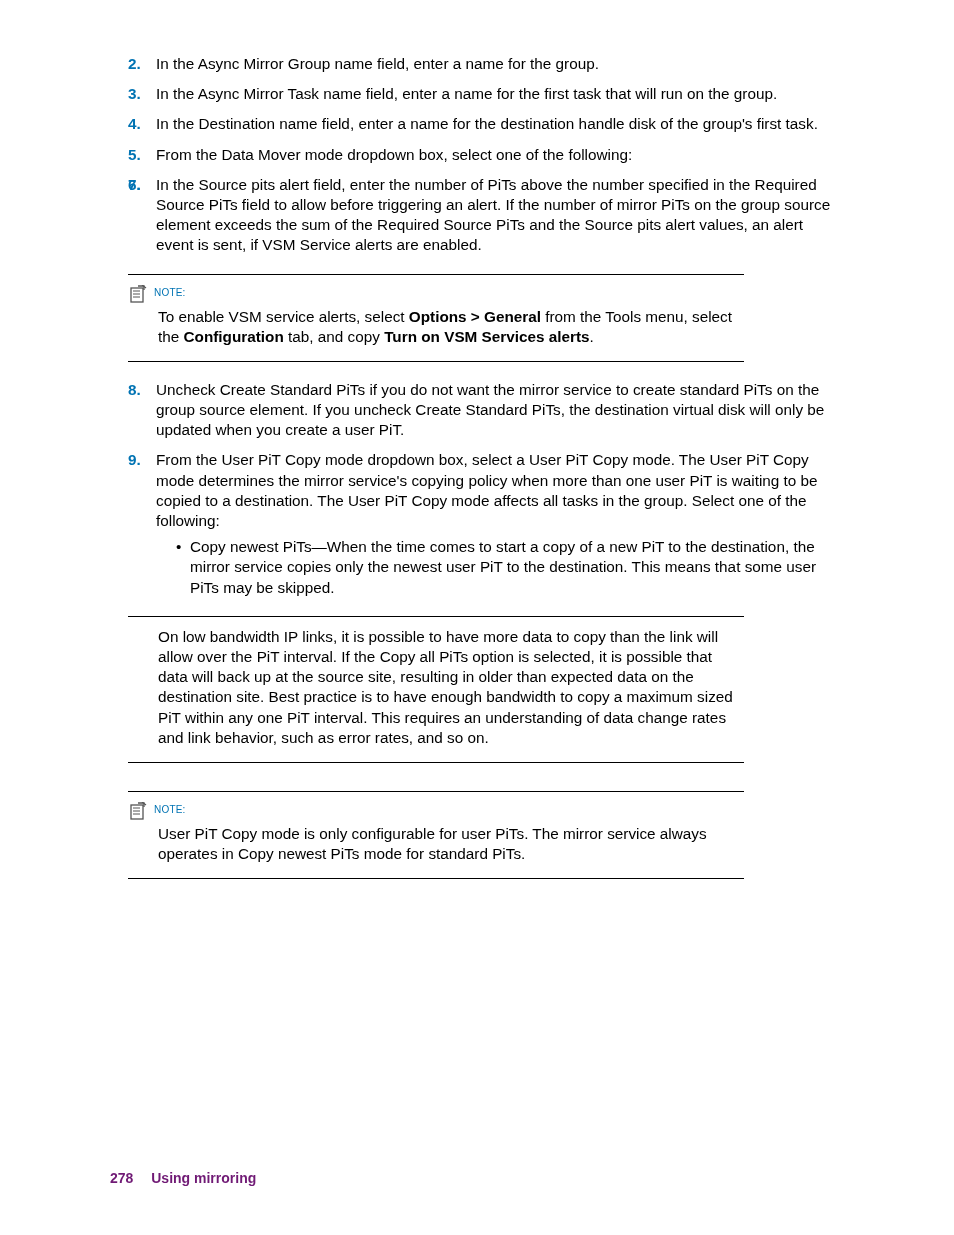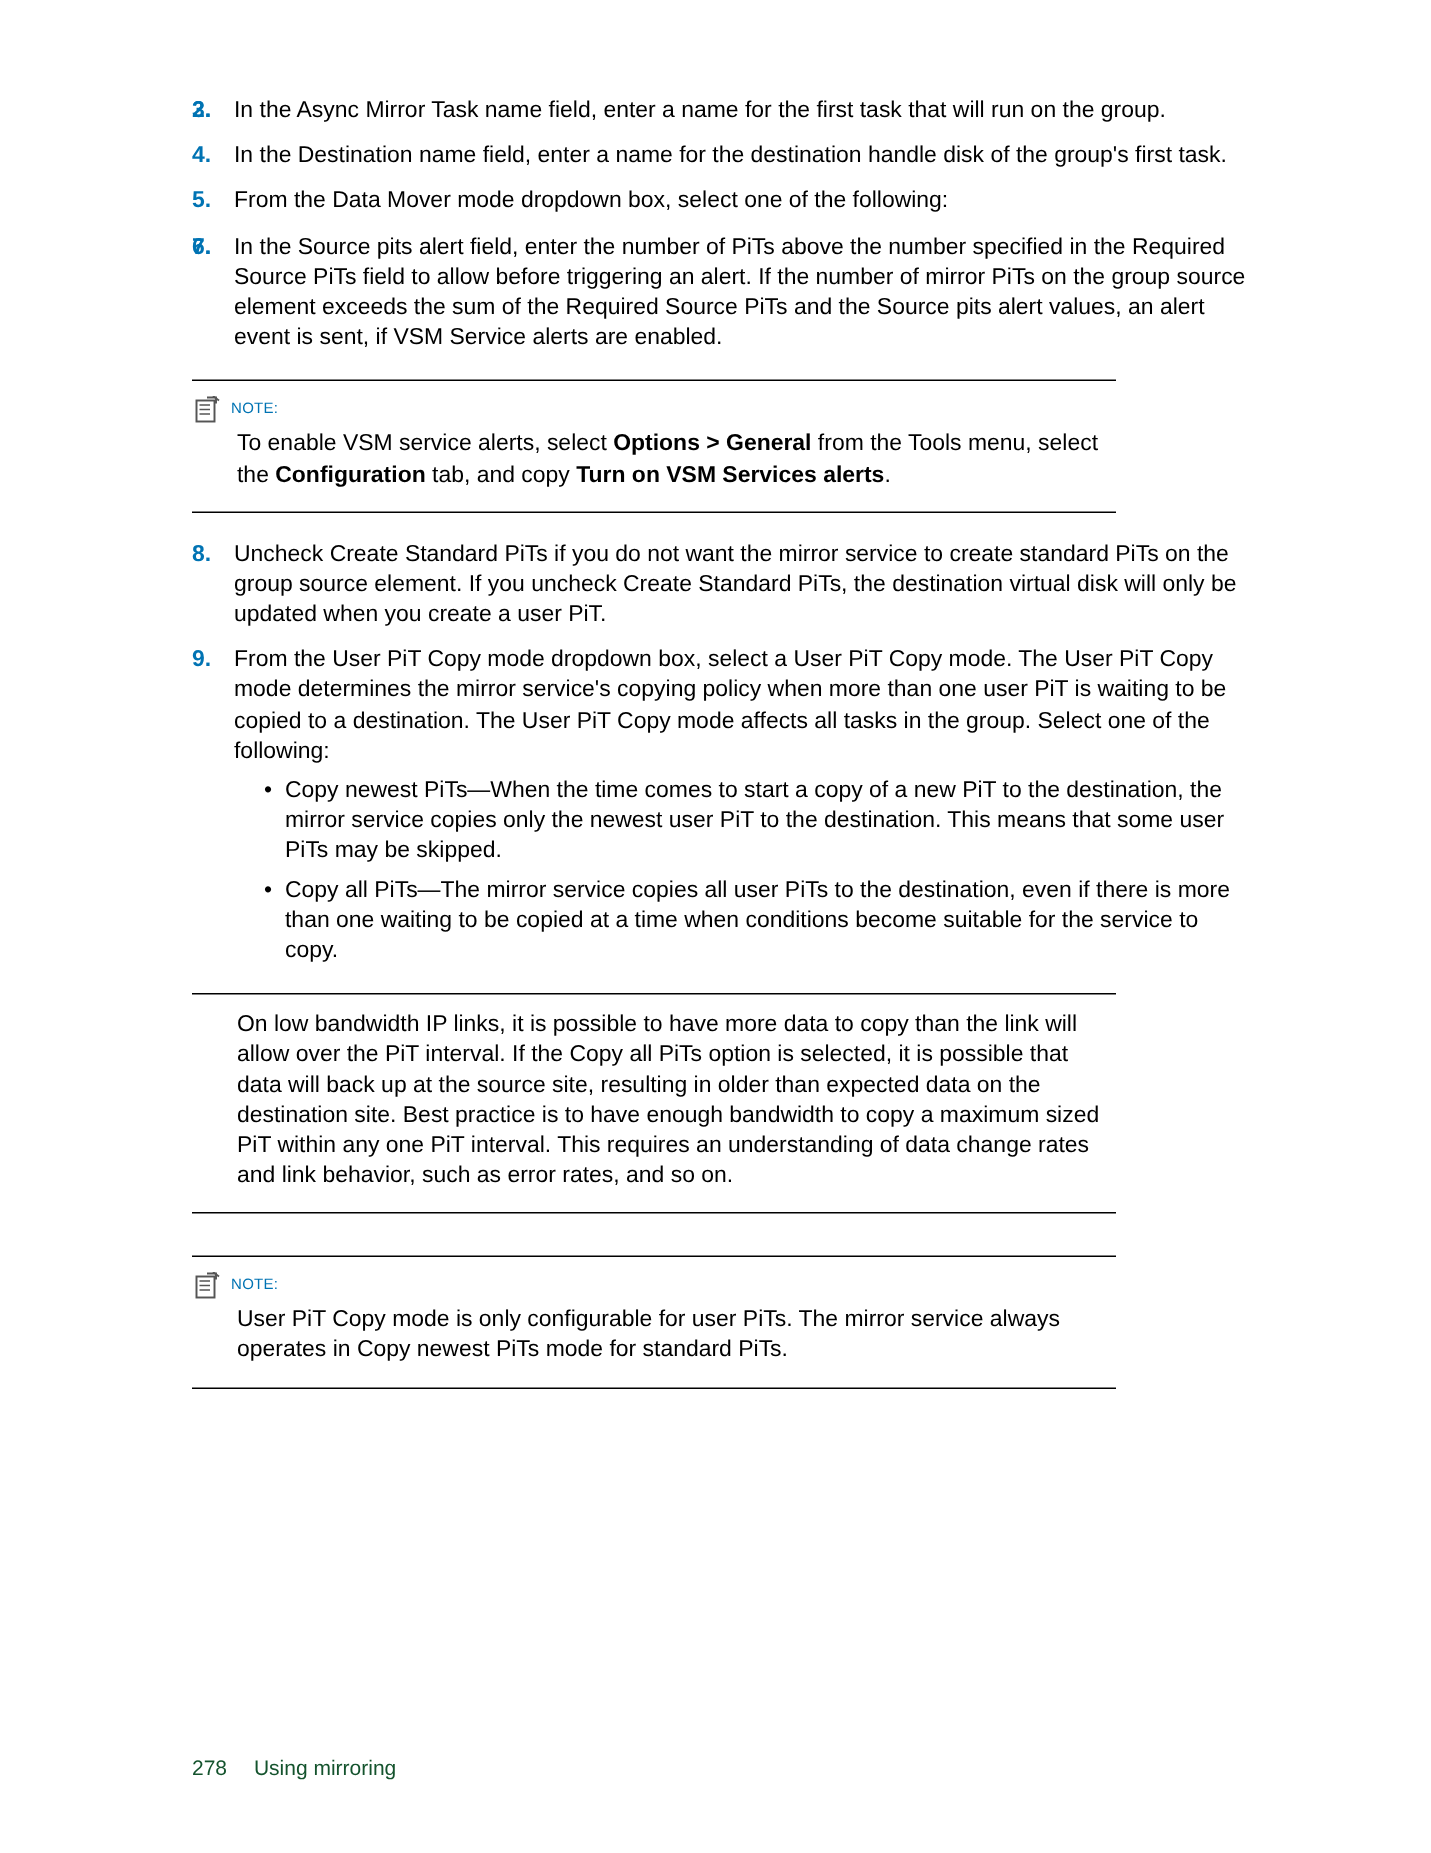--- a/index.html
+++ b/index.html
@@ -74,40 +74,42 @@
     letter-spacing: 0.2px;
     font-size: 10px;
   }
   .note-block .note-body {
     padding-left: 30px;
   }
   .bold { font-weight: 700; }
   .footer {
     position: absolute;
     bottom: 48px;
-    left: 128px;
+    left: 110px;
     font-size: 14px;
-    color: #14532d;
+    color: #701a75;
+    font-weight: bold;
   }
   .footer .page-no { margin-right: 14px; }
   .icon {
     width: 18px;
     height: 16px;
     flex: 0 0 18px;
   }
   svg { display:block; }
 </style>
 </head>
 <body>
 
 <div class="page">
 
   <ol class="steps">
     <li>
       <span class="num">2.</span>
+      <span>In the Async Mirror Group name field, enter a name for the group.</span>
     </li>
     <li>
       <span class="num">3.</span>
       <span>In the Async Mirror Task name field, enter a name for the first task that will run on the group.</span>
     </li>
     <li>
       <span class="num">4.</span>
       <span>In the Destination name field, enter a name for the destination handle disk of the group's first task.</span>
     </li>
     <li>
@@ -145,21 +147,20 @@
   <ol class="steps">
     <li>
       <span class="num">8.</span>
       <span>Uncheck Create Standard PiTs if you do not want the mirror service to create standard PiTs on the group source element. If you uncheck Create Standard PiTs, the destination virtual disk will only be updated when you create a user PiT.</span>
     </li>
     <li>
       <span class="num">9.</span>
       <span>From the User PiT Copy mode dropdown box, select a User PiT Copy mode. The User PiT Copy mode determines the mirror service's copying policy when more than one user PiT is waiting to be copied to a destination. The User PiT Copy mode affects all tasks in the group. Select one of the following:</span>
       <ul class="sub">
         <li>Copy newest PiTs—When the time comes to start a copy of a new PiT to the destination, the mirror service copies only the newest user PiT to the destination. This means that some user PiTs may be skipped.</li>
-        <li>Copy all PiTs—The mirror service copies all user PiTs to the destination, even if there is more than one waiting to be copied at a time when conditions become suitable for the service to copy.</li>
       </ul>
     </li>
   </ol>
 
   <div class="note-block">
     <div class="note-body">On low bandwidth IP links, it is possible to have more data to copy than the link will allow over the PiT interval. If the Copy all PiTs option is selected, it is possible that data will back up at the source site, resulting in older than expected data on the destination site. Best practice is to have enough bandwidth to copy a maximum sized PiT within any one PiT interval. This requires an understanding of data change rates and link behavior, such as error rates, and so on.</div>
   </div>
 
   <div class="note-block" style="margin-top:28px;">
     <div class="head-row">

